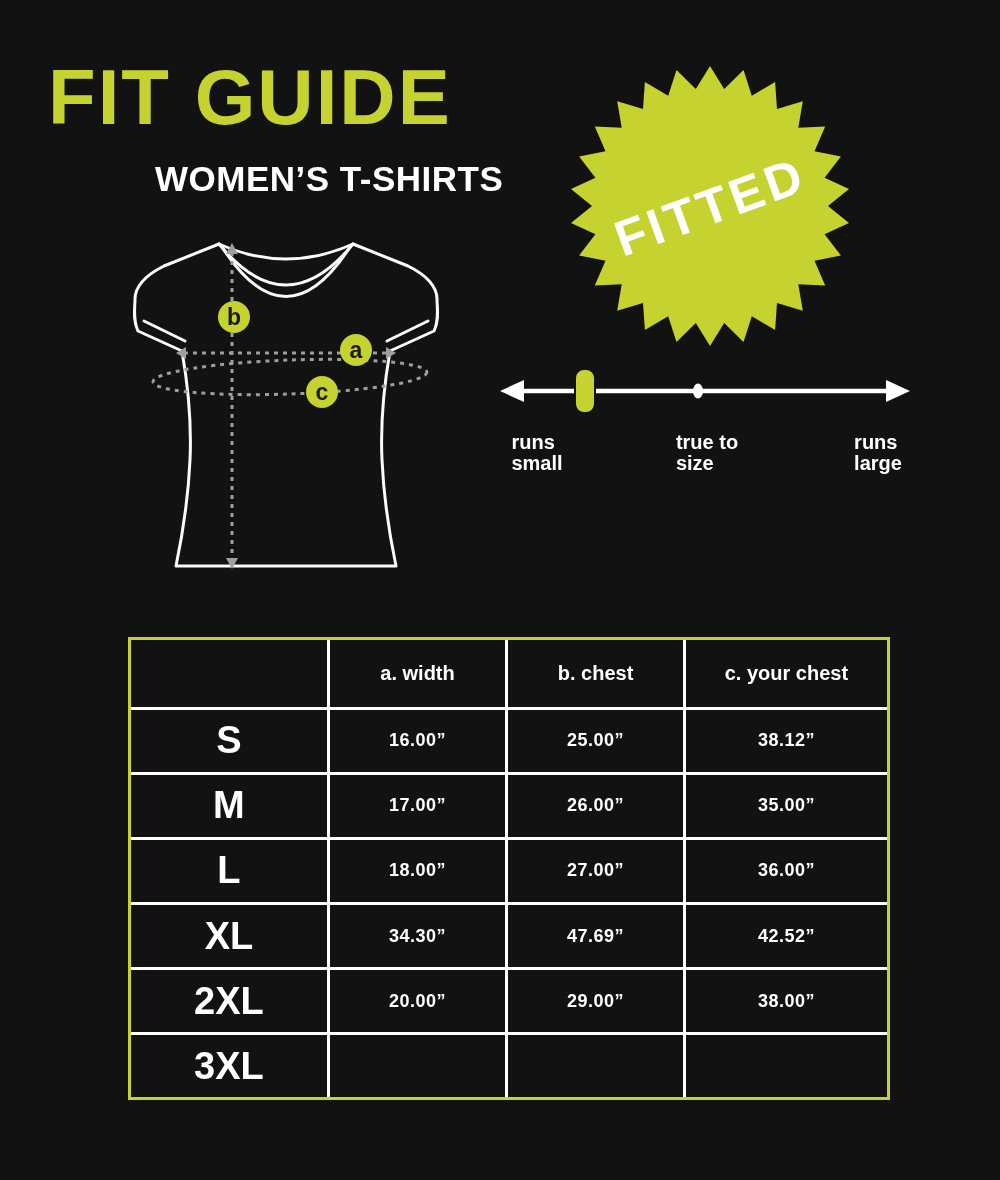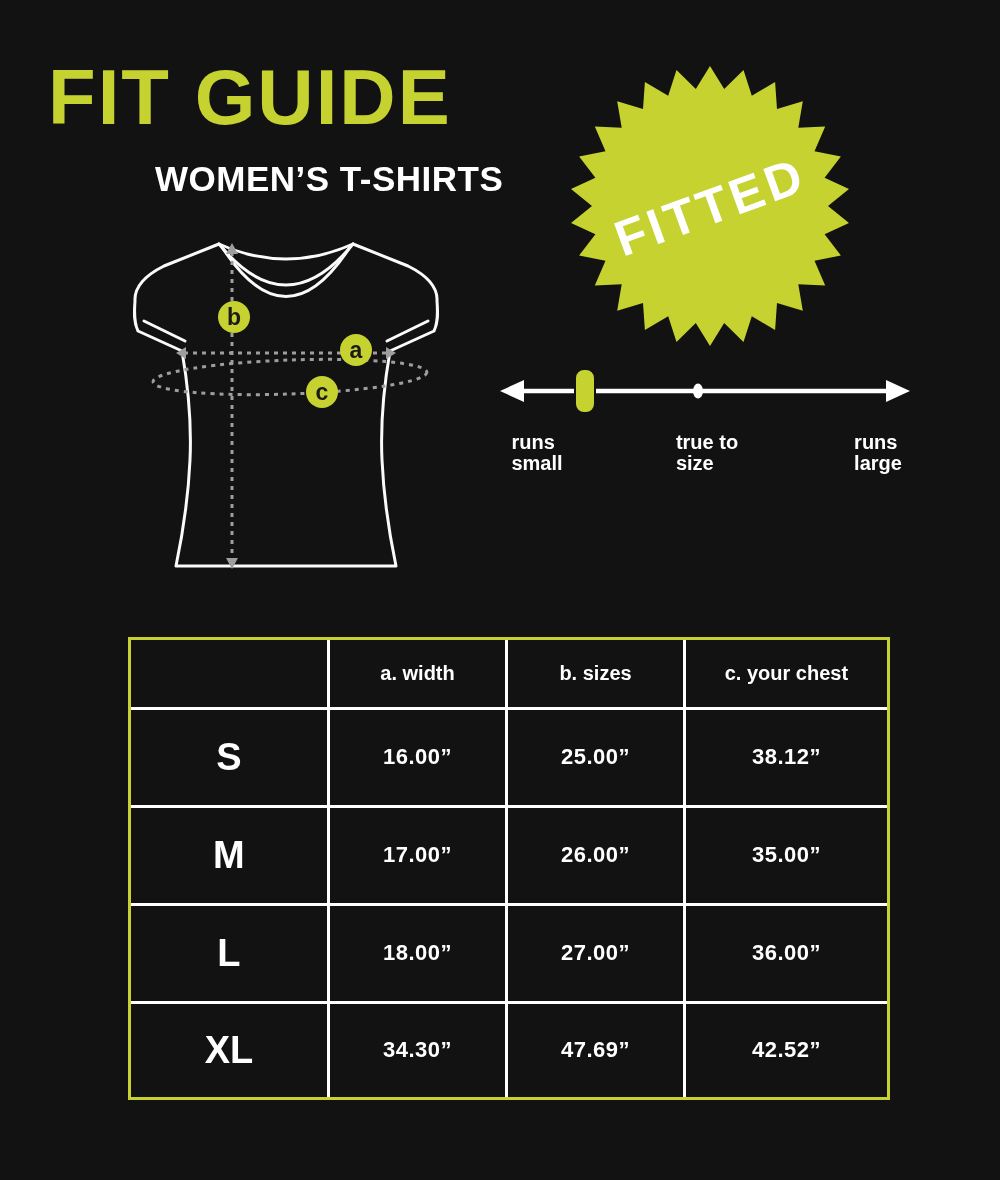--- a/index.html
+++ b/index.html
@@ -53,21 +53,21 @@
   table.size-table td,table.size-table th{
     border:3px solid #fff;text-align:center;vertical-align:middle;padding:0;
   }
   .col-size{width:26.1%;}
   .col-a{width:23.6%;}
   .col-b{width:23.5%;}
   .col-c{width:26.8%;}
   tr.hdr{height:68px;}
   tr.hdr th{font-size:20px;font-weight:bold;color:var(--fg);}
   td.size-cell{font-size:38px;font-weight:bold;}
-  td.val-cell{font-size:22px;font-weight:bold;letter-spacing:0.5px;}
+  td.val-cell{font-size:18px;font-weight:bold;letter-spacing:0.5px;}
   .footnote{
     position:absolute;left:0;right:0;top:1108px;text-align:center;
     font-size:23px;font-weight:bold;letter-spacing:0.3px;
   }
 </style>
 </head>
 <body>
 
 <div class="canvas">
 
@@ -148,21 +148,21 @@
       <div>large</div>
     </div>
   </div>
 
   <div class="table-wrap">
     <table class="size-table">
       <tbody>
           <tr class="hdr">
         <th class="col-size"></th>
         <th class="col-a">a. width</th>
-        <th class="col-b">b. sizes</th>
+        <th class="col-b">b. chest</th>
         <th class="col-c">c. your chest</th>
       </tr>
       <tr>
         <td class="size-cell">S</td>
         <td class="val-cell">16.00”</td>
         <td class="val-cell">25.00”</td>
         <td class="val-cell">38.12”</td>
       </tr>
       <tr>
         <td class="size-cell">M</td>
@@ -175,18 +175,30 @@
         <td class="val-cell">18.00”</td>
         <td class="val-cell">27.00”</td>
         <td class="val-cell">36.00”</td>
       </tr>
       <tr>
         <td class="size-cell">XL</td>
         <td class="val-cell">34.30”</td>
         <td class="val-cell">47.69”</td>
         <td class="val-cell">42.52”</td>
       </tr>
+      <tr>
+        <td class="size-cell">2XL</td>
+        <td class="val-cell">20.00”</td>
+        <td class="val-cell">29.00”</td>
+        <td class="val-cell">38.00”</td>
+      </tr>
+      <tr>
+        <td class="size-cell">3XL</td>
+        <td class="val-cell"></td>
+        <td class="val-cell"></td>
+        <td class="val-cell"></td>
+      </tr>
     </tbody>
       </table>
   </div>
 
 
 </div>
 
 </body></html>

